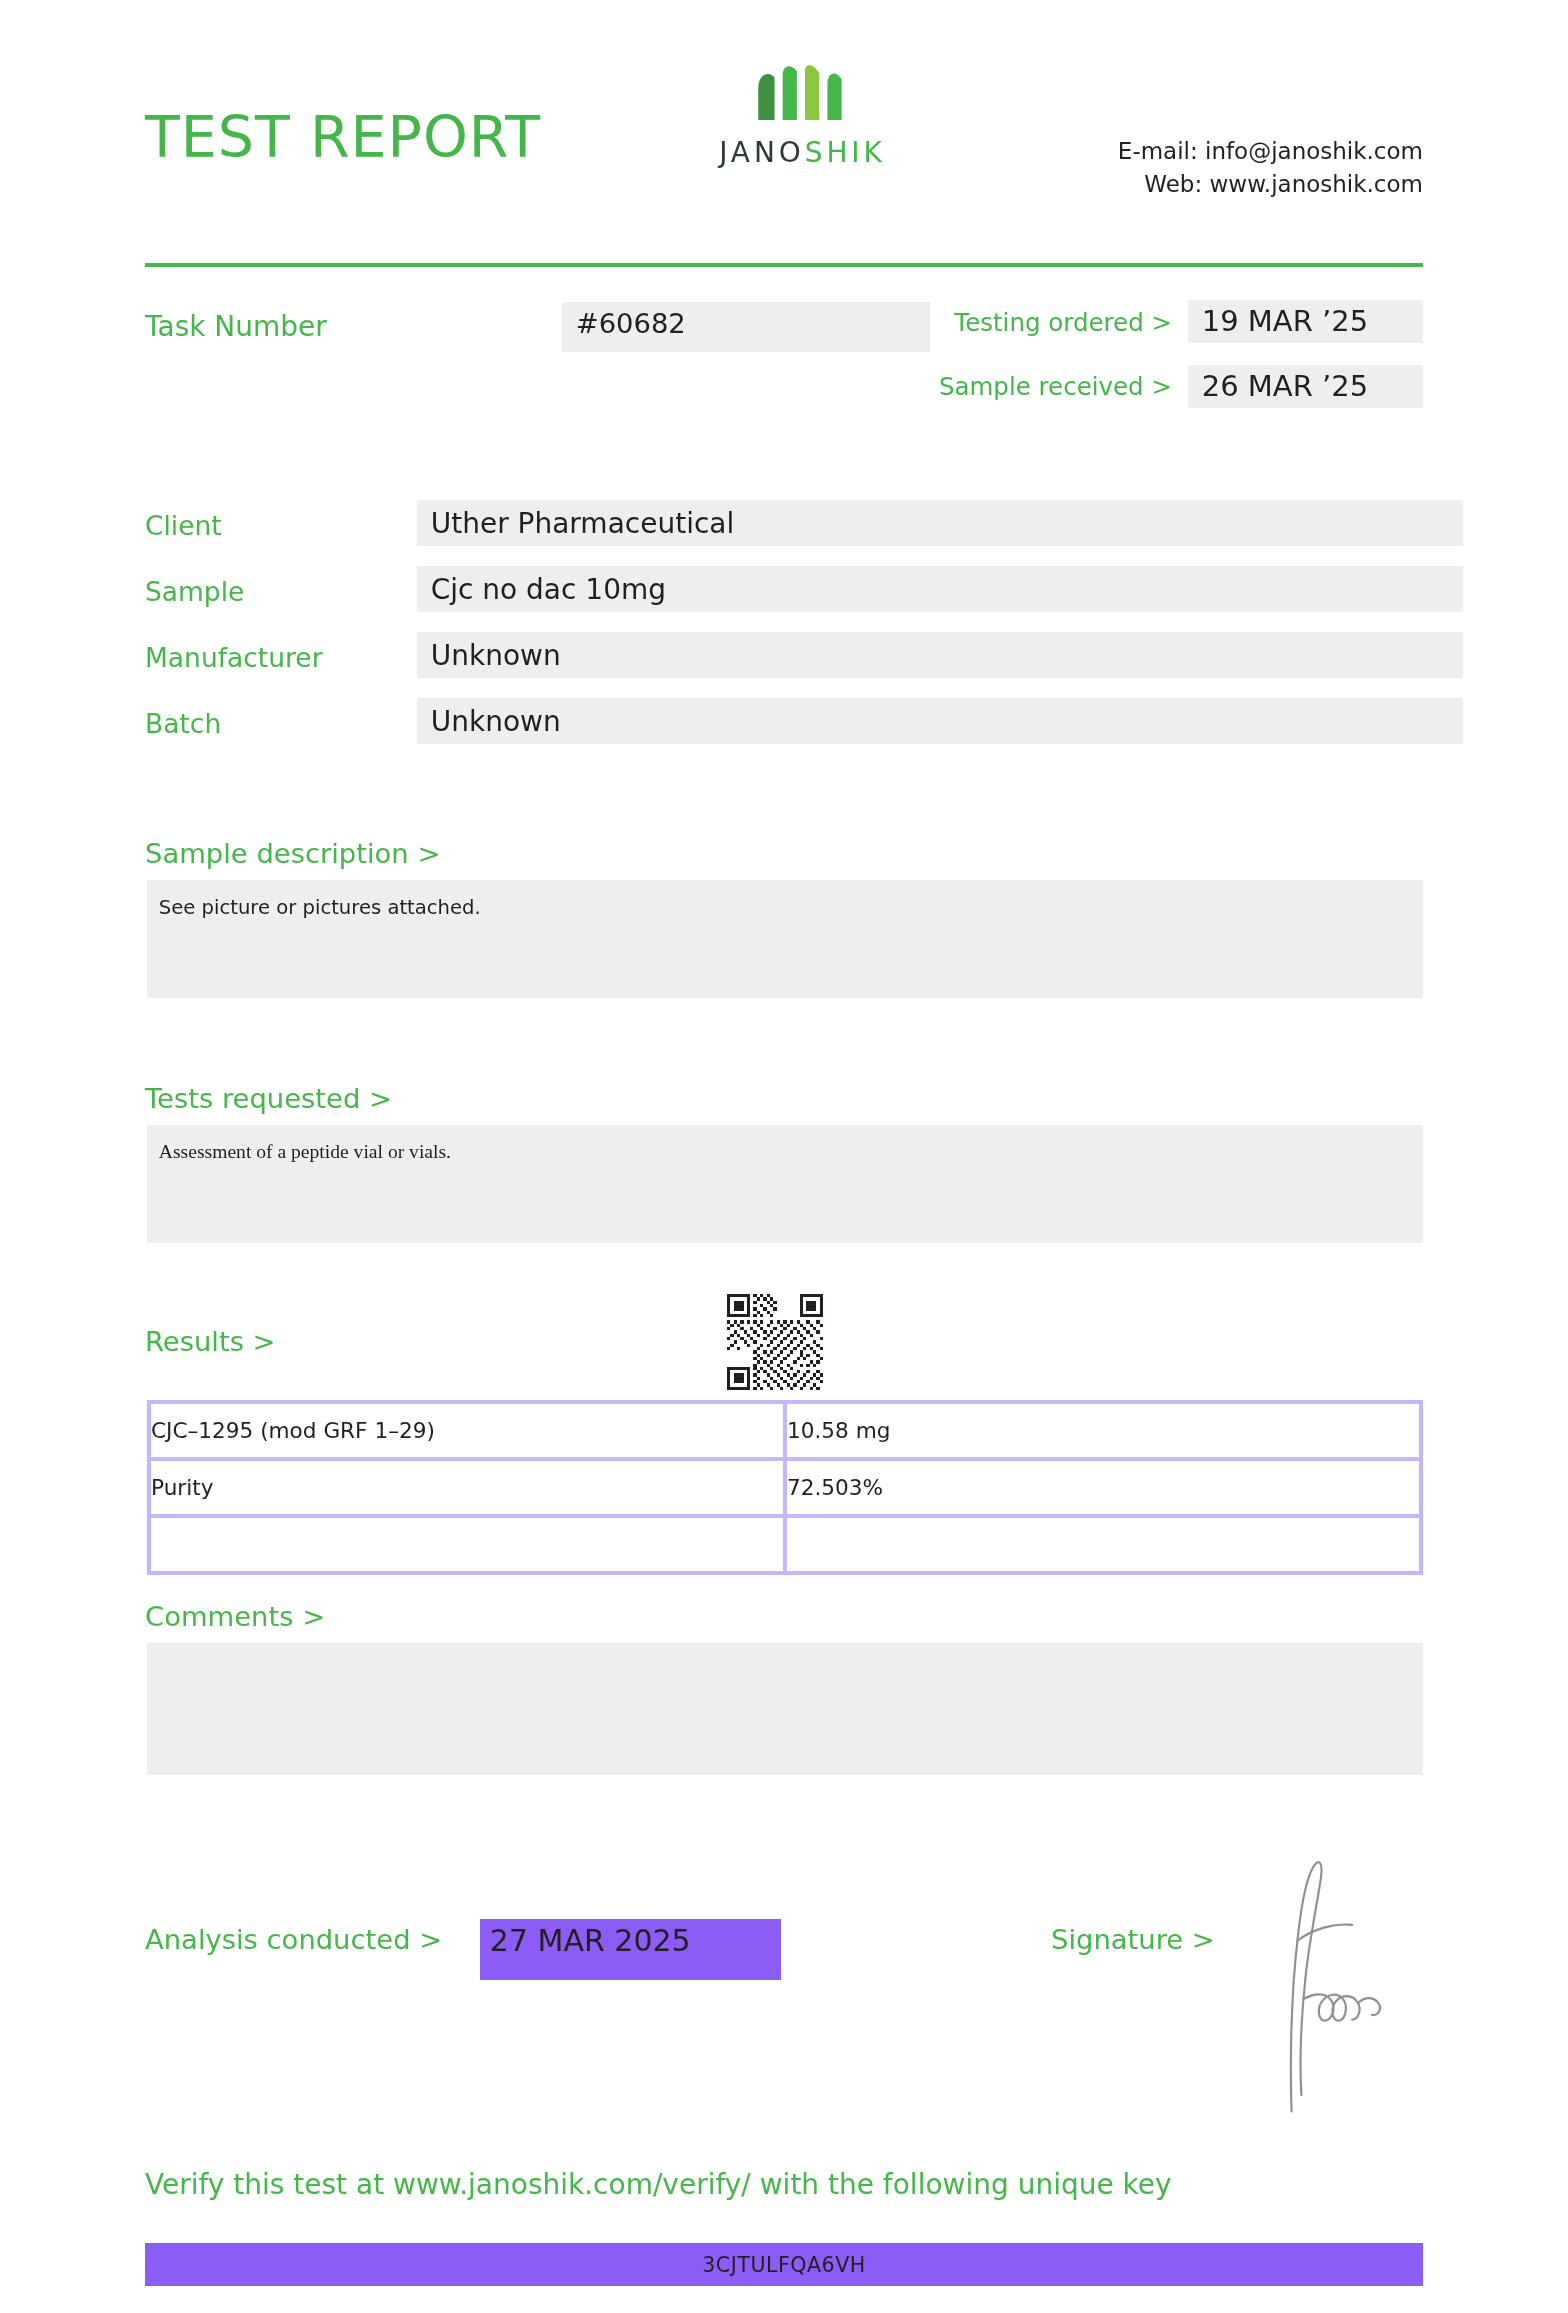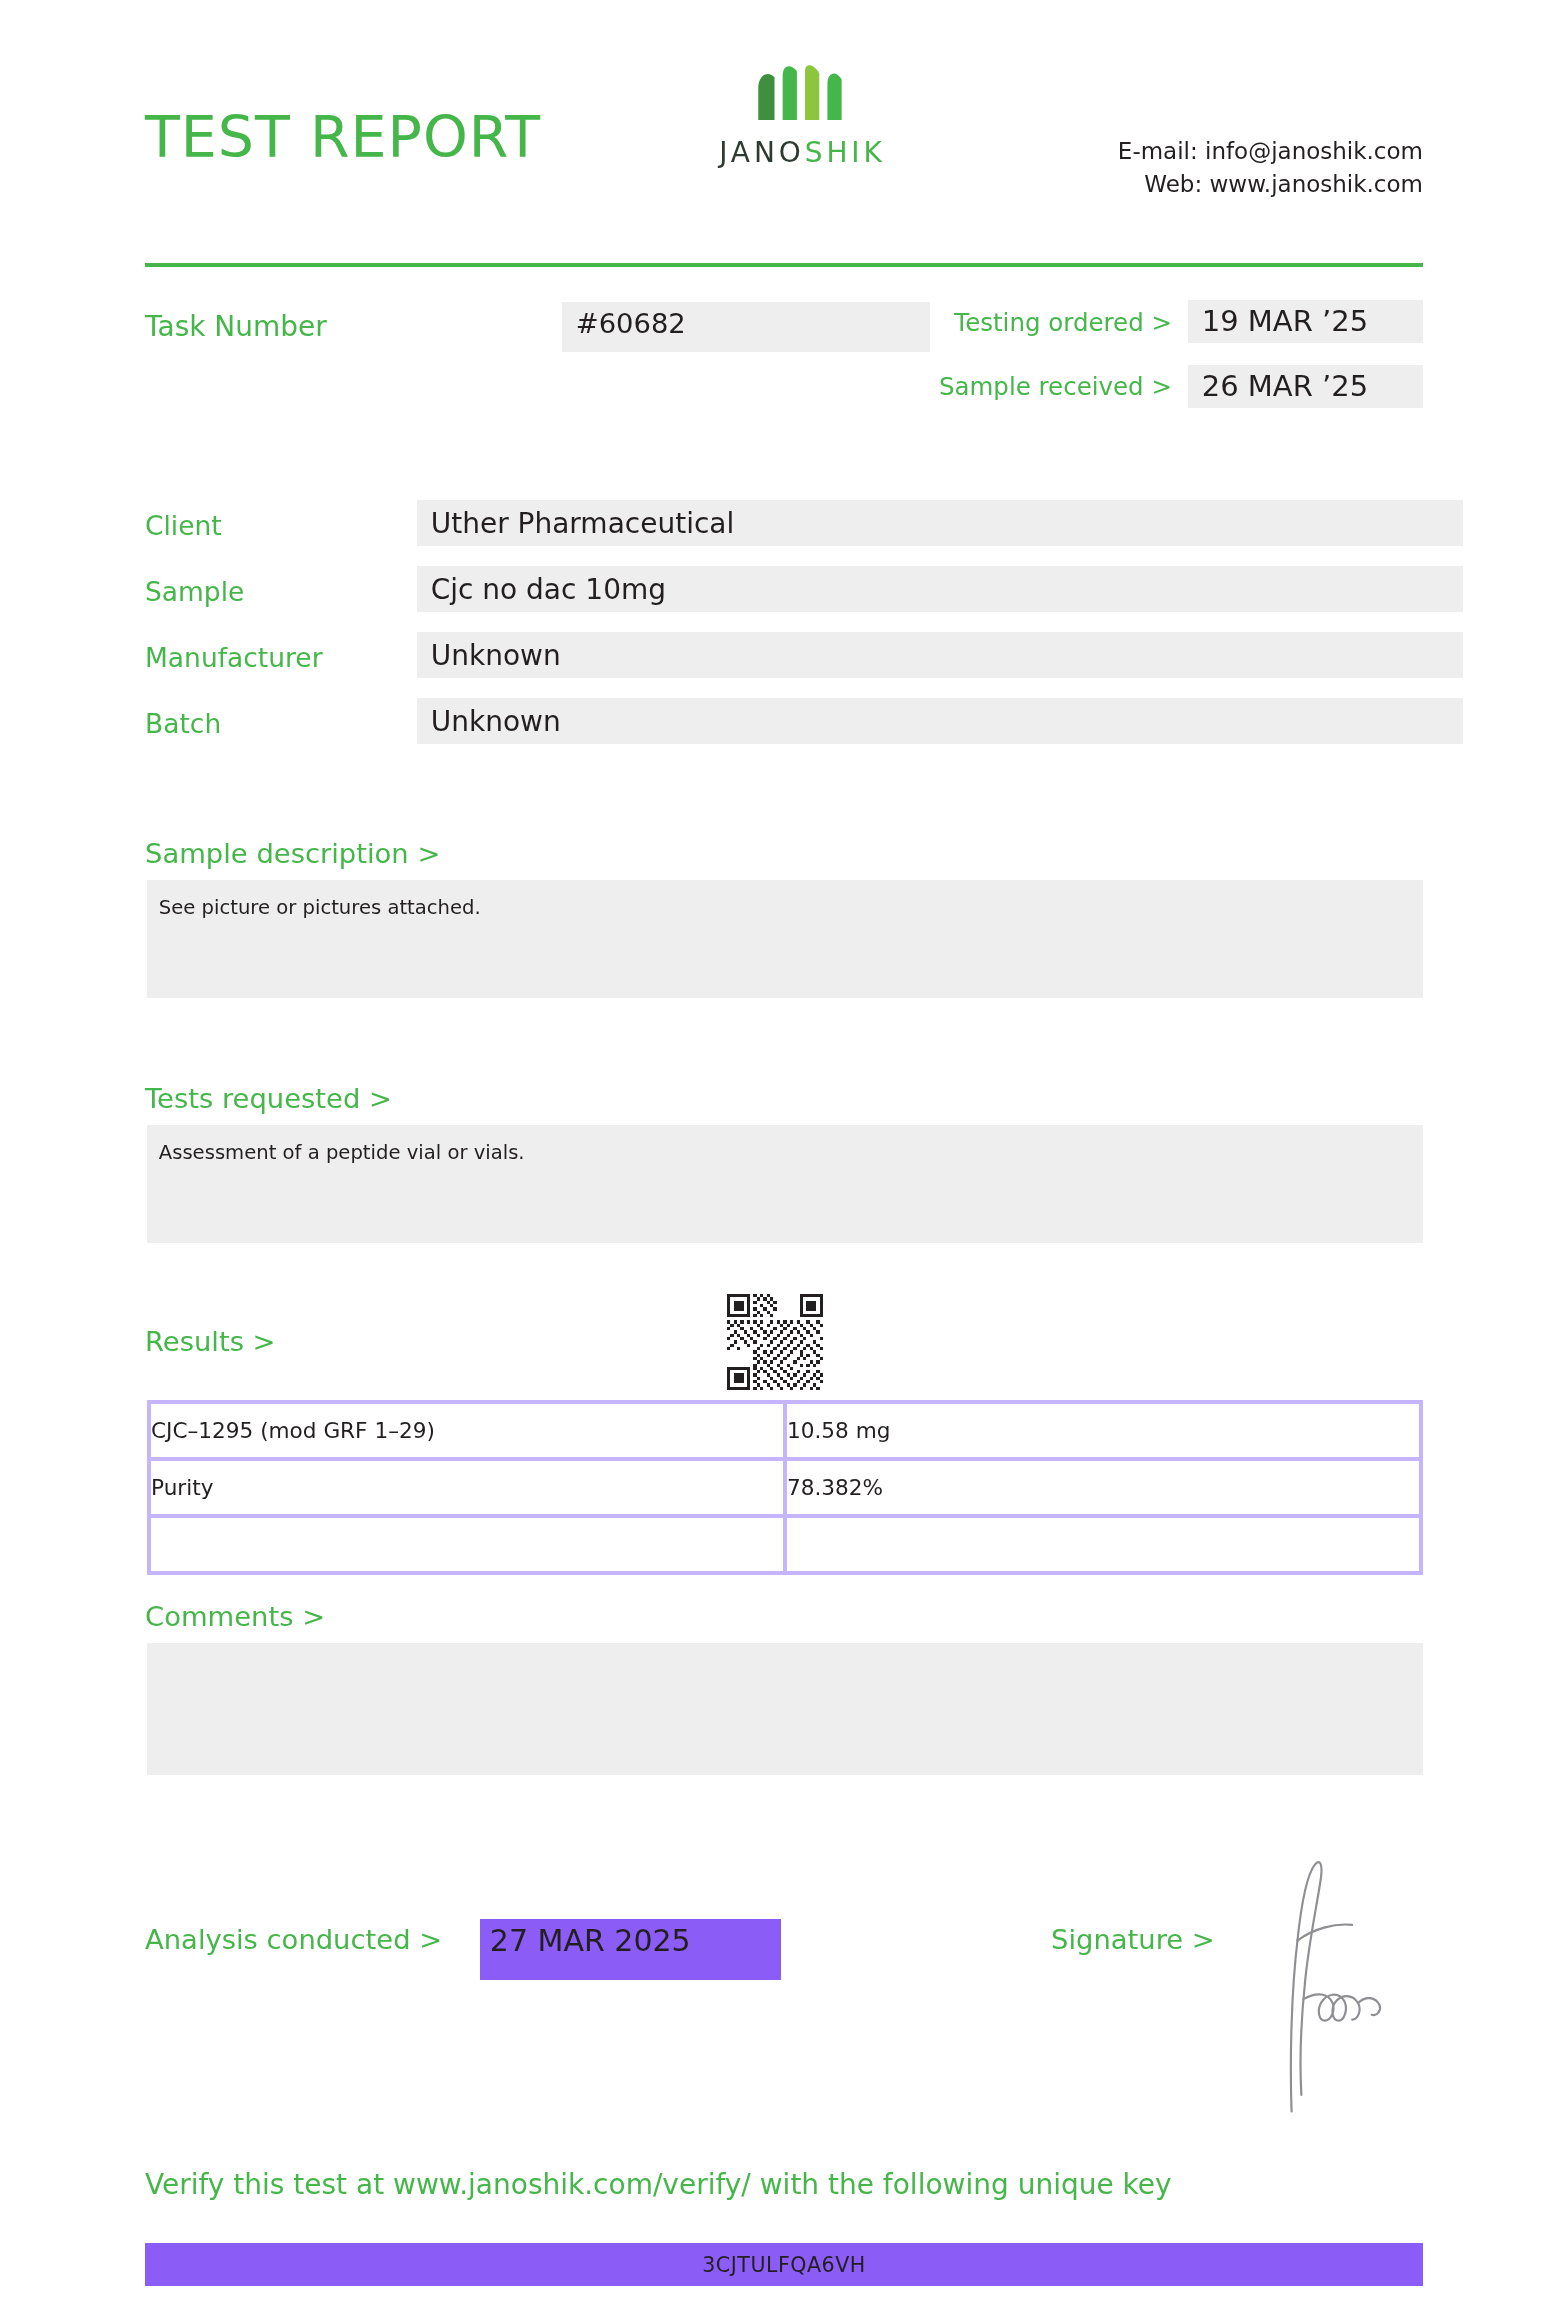--- a/index.html
+++ b/index.html
@@ -197,21 +197,21 @@
     padding: 15.7px 0 0 11.8px;
     color: #231f20;
   }
 
   
   .sd-title { top: 838px; }
   .sd-box { top: 880px; height: 118px; }
 
   
   .tr-title { top: 1083px; }
-  .tr-box { top: 1125px; height: 118px; }
+  .tr-box { top: 1125px; height: 118px; font-family: Liberation Serif, serif; }
 
   
   .res-title { top: 1326px; }
   .qr {
     position: absolute;
     left: 721px;
     top: 1294px;
     width: 108px;
     height: 96px;
   }
@@ -571,21 +571,21 @@
   </svg>
 
   <table class="res-table">
     <tbody>
         <tr>
       <td class="c1">CJC–1295 (mod GRF 1–29)</td>
       <td>10.58 mg</td>
     </tr>
     <tr>
       <td class="c1">Purity</td>
-      <td>78.382%</td>
+      <td>72.503%</td>
     </tr>
     <tr>
       <td class="c1"></td>
       <td></td>
     </tr>
   </tbody>
     </table>
 
   <div class="sec-title cm-title">Comments &gt;</div>
   <div class="sec-box cm-box"></div>

